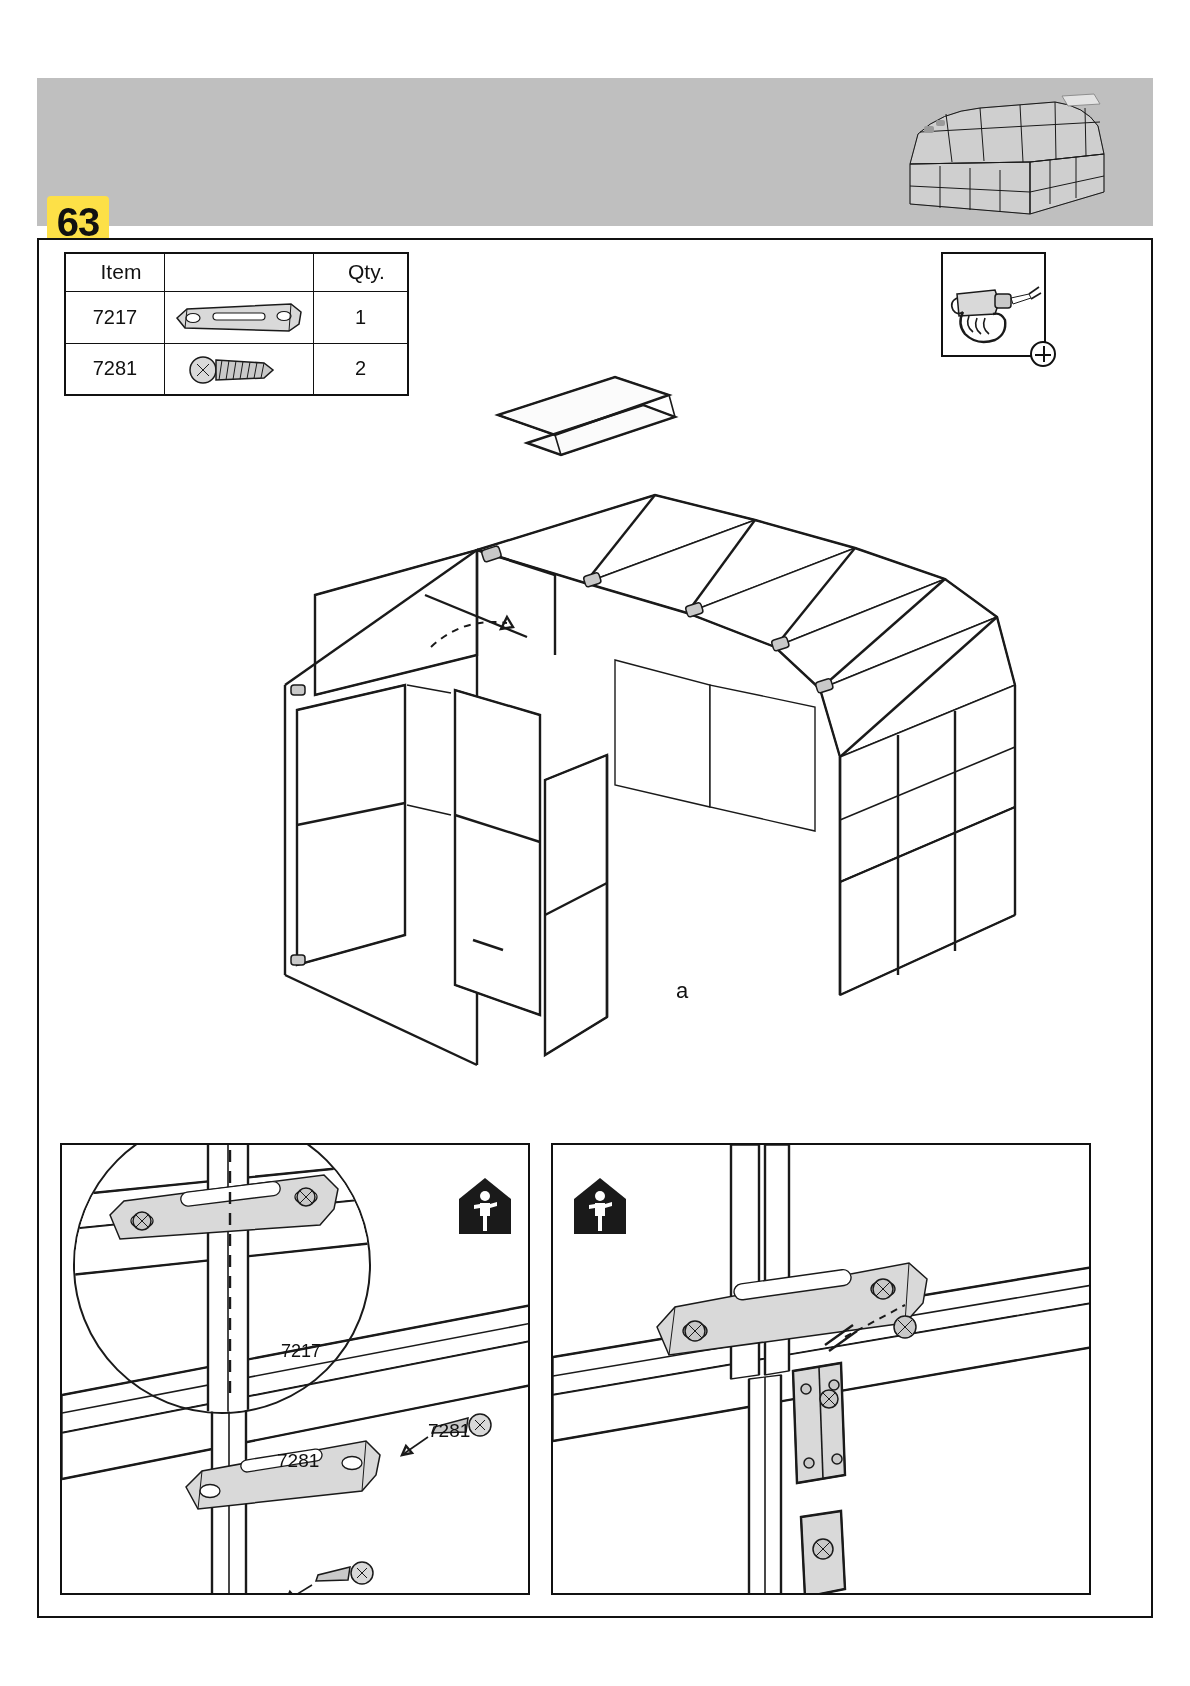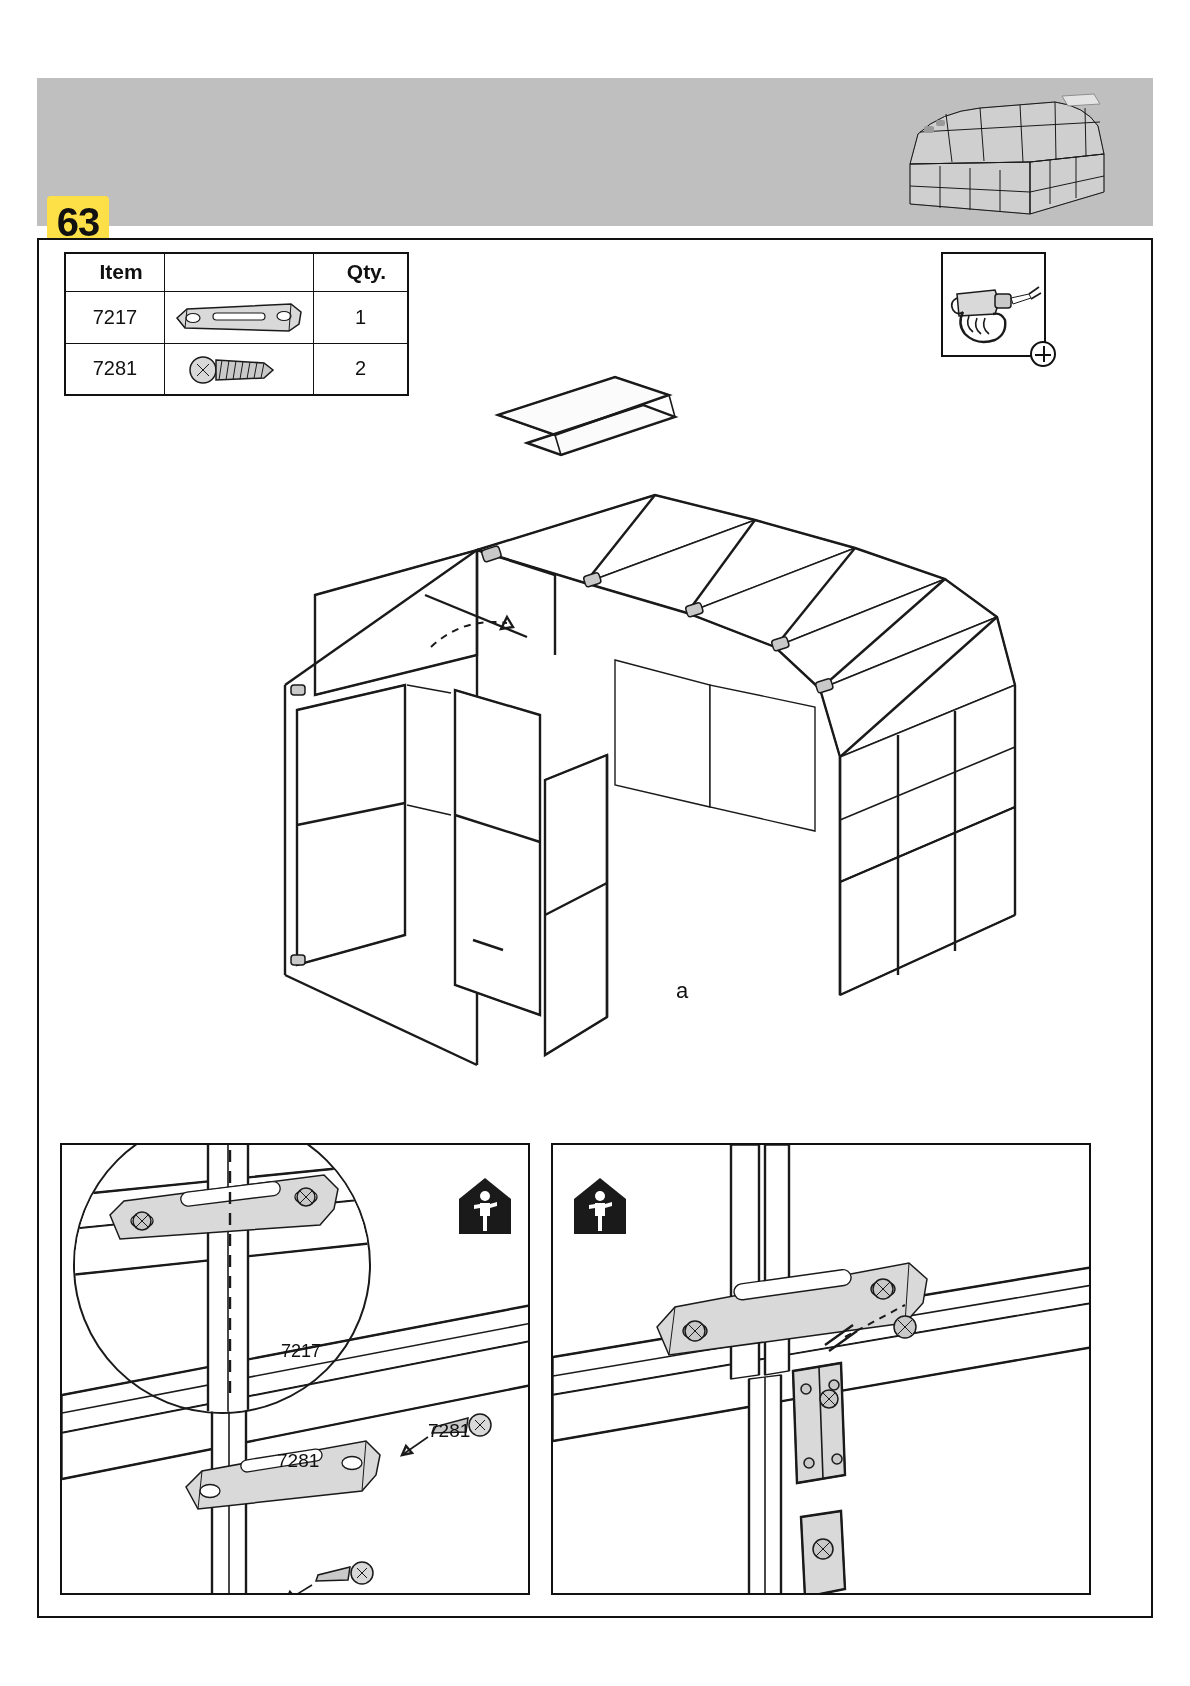--- a/index.html
+++ b/index.html
@@ -54,21 +54,21 @@
     border-collapse: collapse;
     background: #fff;
   }
   .parts-table th, .parts-table td {
     border: 1.5px solid #111;
     text-align: center;
     font-size: 20px;
     color: #111;
     padding: 0;
   }
-  .parts-table th { height: 38px; font-weight: bold; font-size: 21px; padding-left: 12px; }
+  .parts-table th { height: 38px; font-weight: normal; font-size: 21px; padding-left: 12px; }
   .parts-table td { height: 52px; }
   .col-item { width: 105px; }
   .col-pic  { width: 150px; }
   .col-qty  { width: 100px; }
 
   
   .drill-box {
     position: absolute;
     left: 941px; top: 252px;
     width: 105px; height: 105px;

